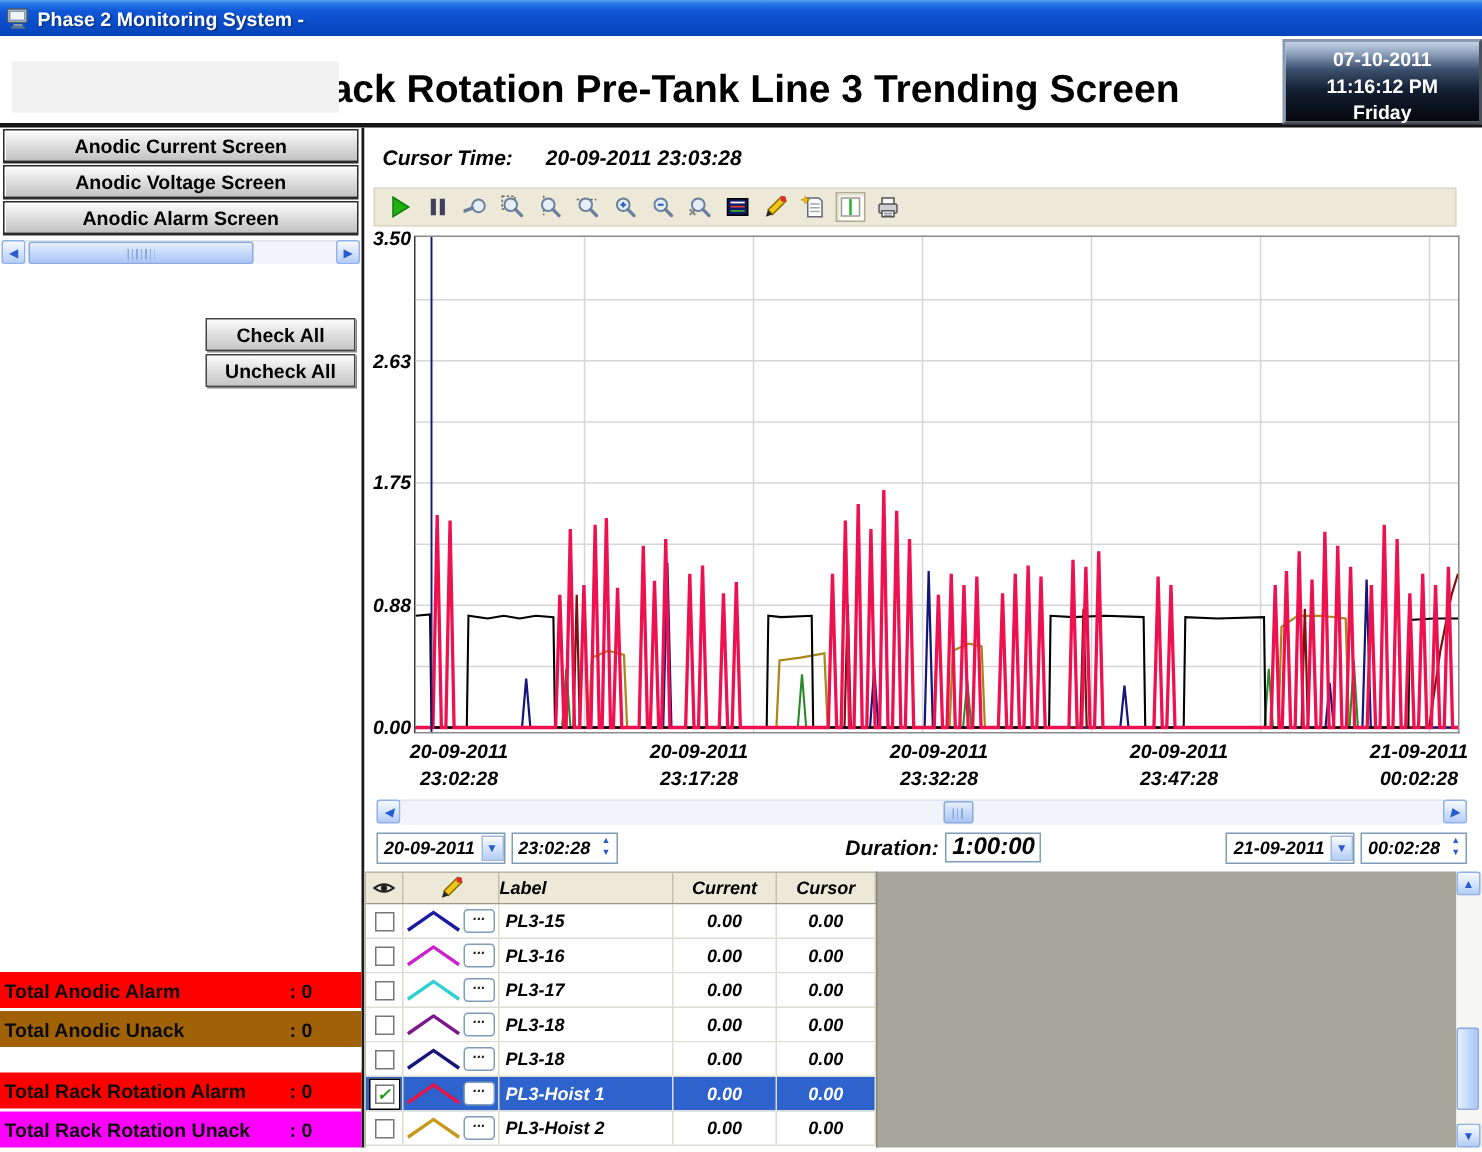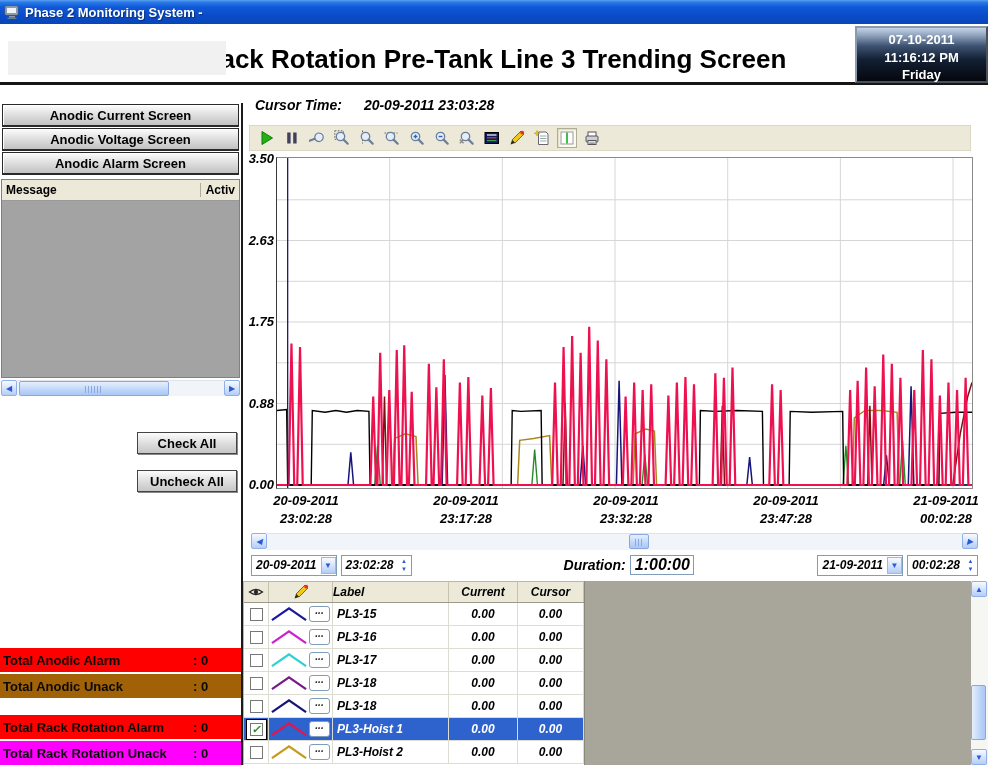--- a/index.html
+++ b/index.html
@@ -17,41 +17,41 @@
   .logo-ph{position:absolute;left:8px;top:17px;width:218px;height:34px;background:#f1f1f1;}
   .page-title{text-align:center;font-size:26px;font-weight:bold;color:#000;padding-top:20px;}
   .datebox{position:absolute;right:0;top:2px;width:133px;height:57px;text-align:center;
     background:linear-gradient(180deg,#c6d3e6 0%,#8fa3bd 14%,#3d5270 34%,#131f33 60%,#05070d 100%);
     border:2px outset #8a9ab0;color:#fff;font-weight:bold;font-size:13px;line-height:1.35;padding-top:3px;}
 
   .body-row{display:flex;height:680px;}
 
   
   .left-panel{width:243px;min-width:243px;background:#fff;border-right:2px solid #1a1a1a;
-    display:flex;flex-direction:column;margin-top:18px;}
+    display:flex;flex-direction:column;}
   .nav-btn{height:23px;margin:1px 2px;display:flex;align-items:center;justify-content:center;
     background:linear-gradient(180deg,#fdfdfd 0%,#dedede 50%,#c2c2c2 100%);
     border:1px solid #2a2a2a;border-bottom-width:2px;box-shadow:inset 1px 1px 0 #fff;
     font-weight:bold;font-size:13px;color:#000;cursor:pointer;white-space:nowrap;}
   .msg-panel{margin:3px 1px 0 1px;border:1px solid #808080;}
   .msg-head{height:21px;background:#ece9d8;display:flex;align-items:center;justify-content:space-between;
     font-weight:bold;font-size:12px;padding:0 4px;border-bottom:1px solid #9a9a9a;}
   .msg-head .activ{border-left:1px solid #b0ac98;padding-left:5px;}
   .msg-body{height:176px;background:#a3a3a3;}
   .h-scroll{height:16px;margin:2px 1px;display:flex;}
   .sb-btn{width:16px;height:16px;display:flex;align-items:center;justify-content:center;
     background:linear-gradient(180deg,#f7faff,#cfe0fb 60%,#b4cdf5);border:1px solid #8fb0e8;
     border-radius:2px;color:#2a5ad0;font-size:8px;cursor:pointer;}
   .sb-track{flex:1;background:#f1f4f9;position:relative;border-top:1px solid #e0e4ea;}
   .sb-thumb{position:absolute;top:0;height:15px;border-radius:2px;cursor:pointer;
     background:linear-gradient(180deg,#e6effc,#c2d8fa 55%,#aac6f4);border:1px solid #88a8e0;}
   .sb-grip{position:absolute;left:50%;top:4px;width:10px;height:7px;transform:translateX(-50%);
     background:repeating-linear-gradient(180deg,#89a9e0 0 1px,transparent 1px 2px);}
   .check-block{margin-top:34px;display:flex;flex-direction:column;align-items:flex-end;
-    gap:16px;padding-right:4px;}
+    gap:2px;padding-right:4px;}
   .sm-btn{width:100px;height:22px;display:flex;align-items:center;justify-content:center;
     background:linear-gradient(180deg,#fcfcfc,#dcdcdc 55%,#c6c6c6);border:1px solid #444;
     box-shadow:1px 1px 0 #888;font-weight:bold;font-size:13px;cursor:pointer;}
   .alarm-stack{margin-top:auto;}
   .alarm-bar{height:24px;margin-top:2px;position:relative;display:flex;align-items:center;
     font-weight:bold;font-size:13px;color:#0a0a0a;padding-left:3px;}
   .alarm-bar .val{position:absolute;left:193px;}
   .alarm-gap{height:15px;background:#fff;}
 
   
@@ -138,27 +138,20 @@
 
 <div class="body-row">
 
   <div class="left-panel">
     <div id="top-btns">
         <div class="nav-btn">Anodic Current Screen</div>
         <div class="nav-btn">Anodic Voltage Screen</div>
         <div class="nav-btn">Anodic Alarm Screen</div>
       </div>
 
-    <div class="msg-panel">
-      <div class="msg-head">
-        <span>Message</span>
-        <span class="activ">Activ</span>
-      </div>
-      <div class="msg-body"></div>
-    </div>
 
     <div class="h-scroll">
       <div class="sb-btn">◀</div>
       <div class="sb-track">
         <div class="sb-thumb" style="left:2px;width:150px;">
             <div class="sb-grip" style="top:4px;width:18px;height:7px;background:repeating-linear-gradient(90deg,#89a9e0 0 1px,transparent 1px 3px);"></div>
           </div>
       </div>
       <div class="sb-btn">▶</div>
     </div>

